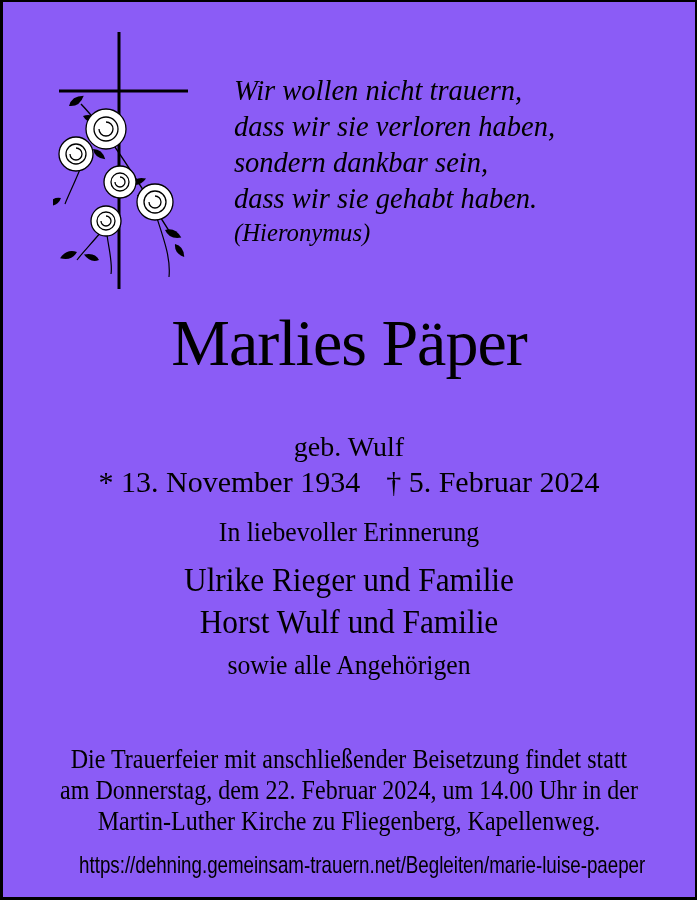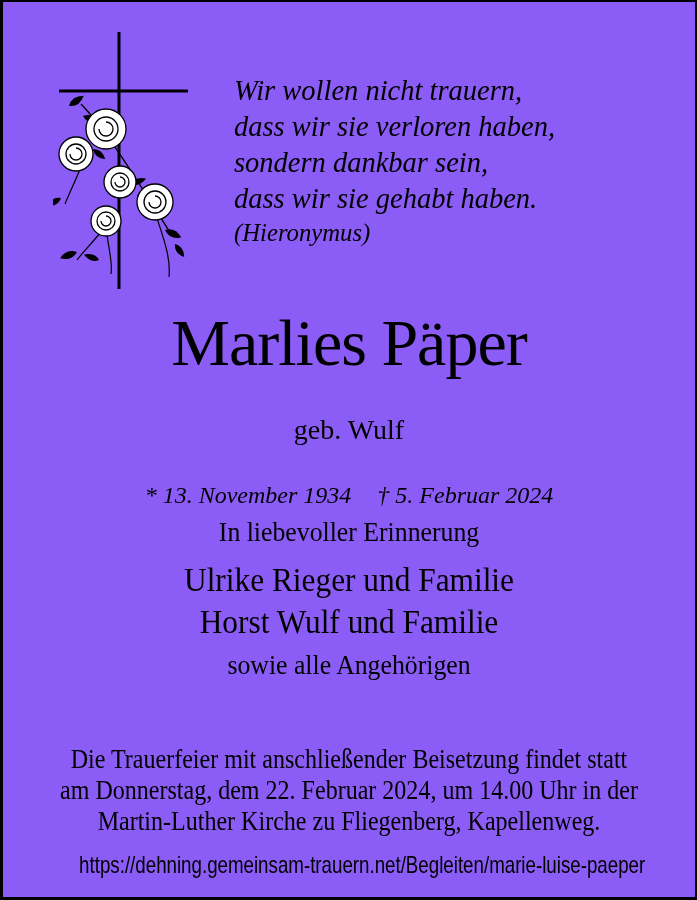--- a/index.html
+++ b/index.html
@@ -23,22 +23,22 @@
   .quote{
     left:231px;top:70px;
     font-style:italic;
     font-size:30px;line-height:36px;
     transform:scaleX(.95);transform-origin:left top;
     white-space:nowrap;
   }
   .quote .attribution{font-size:26px;line-height:33px;}
   
   .name{top:306px;font-size:66px;line-height:1.06;letter-spacing:-1px;}
-  .maiden{top:411px;font-size:28px;line-height:33px;}
-  .dates{top:476px;font-size:24px;line-height:34px;font-style:italic;}
+  .maiden{top:428px;font-size:28px;line-height:33px;}
+  .dates{top:463px;font-size:30px;line-height:34px;}
   .dates .gap{display:inline-block;width:26px;}
   .heading{top:513px;font-size:28px;line-height:33px;transform:scaleX(.92);}
   .mourner1{top:559px;}
   .mourner2{top:601px;}
   .mourner{font-size:33px;line-height:38px;transform:scaleX(.95);}
   .closing{top:646px;font-size:28px;line-height:33px;transform:scaleX(.92);}
   .funeral{
     top:742px;
     font-size:27px;line-height:31px;
     transform:scaleX(.89);transform-origin:center top;

